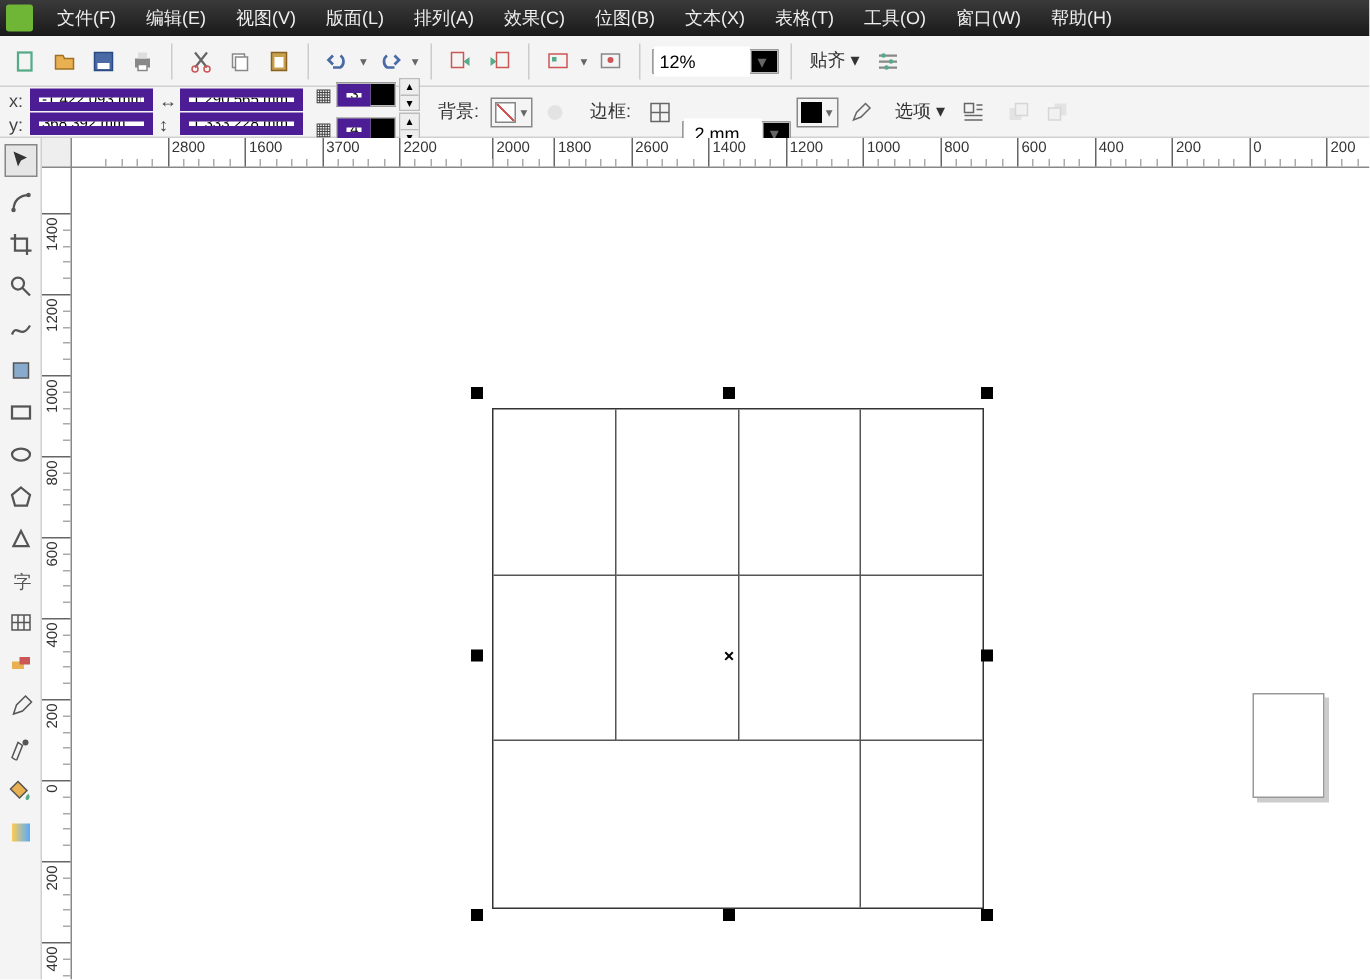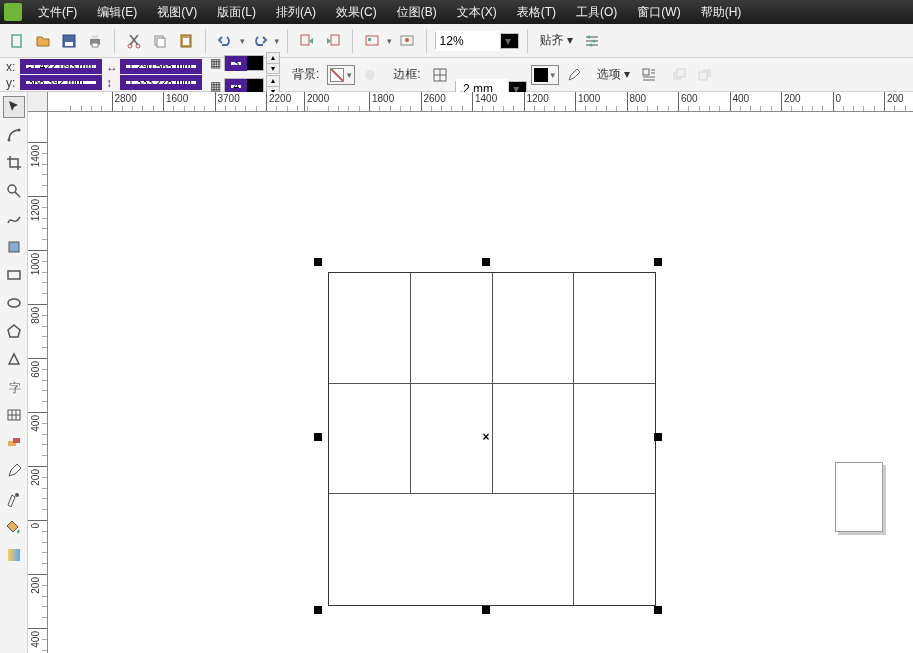--- a/index.html
+++ b/index.html
@@ -426,21 +426,21 @@
         <div class="tick-h minor" style="left: 187.1px;"></div>
         <div class="tick-h minor" style="left: 197.4px;"></div>
         <div class="tick-h minor" style="left: 207.7px;"></div>
         <div class="tick-h" style="left: 218px;">
           <span>2200</span>
         </div>
         <div class="tick-h minor" style="left: 228.3px;"></div>
         <div class="tick-h minor" style="left: 238.6px;"></div>
         <div class="tick-h minor" style="left: 248.9px;"></div>
         <div class="tick-h minor" style="left: 259.2px;"></div>
-        <div class="tick-h" style="left: 256px;">
+        <div class="tick-h" style="left: 280px;">
           <span>2000</span>
         </div>
         <div class="tick-h minor" style="left: 279.8px;"></div>
         <div class="tick-h minor" style="left: 290.1px;"></div>
         <div class="tick-h minor" style="left: 300.4px;"></div>
         <div class="tick-h minor" style="left: 310.7px;"></div>
         <div class="tick-h" style="left: 321px;">
           <span>1800</span>
         </div>
         <div class="tick-h minor" style="left: 331.3px;"></div>

